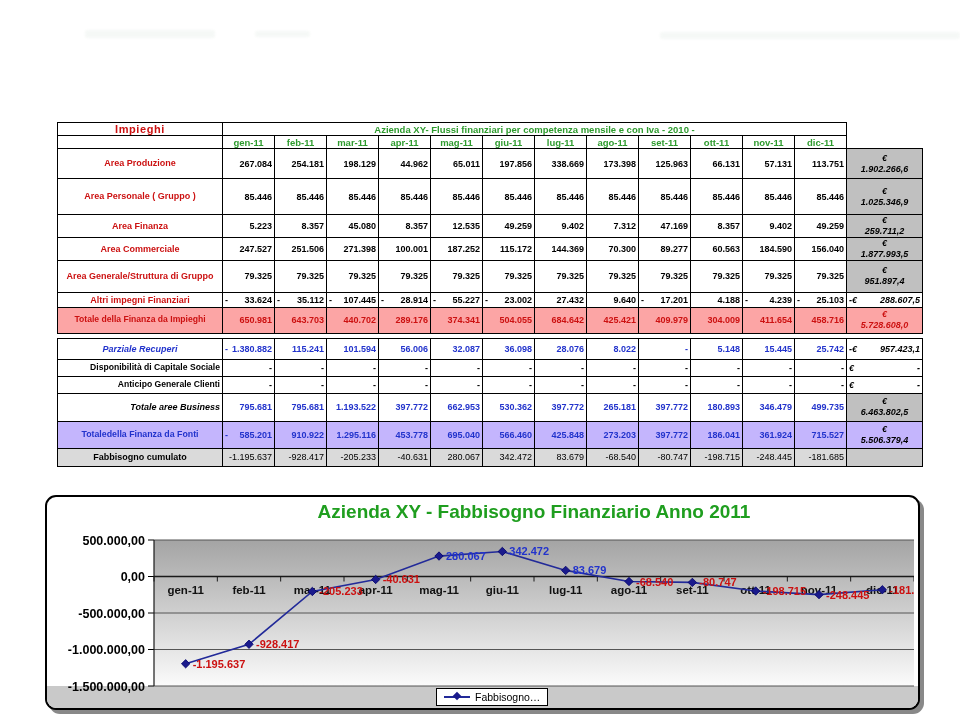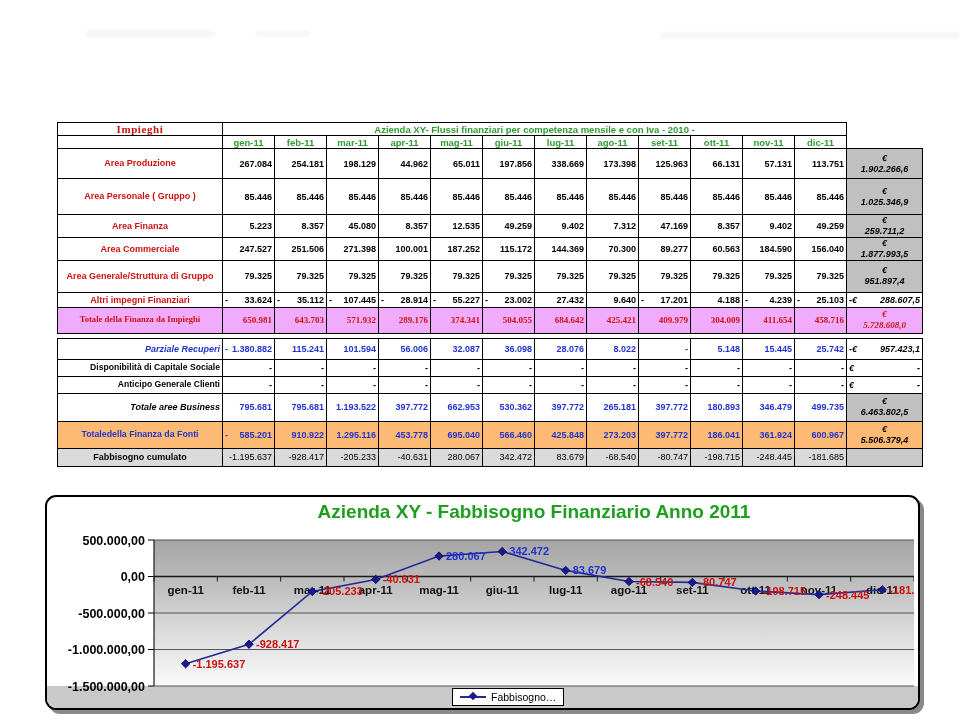--- a/index.html
+++ b/index.html
@@ -9,40 +9,40 @@
   }
   
   .smudge{position:absolute;background:#a8c2b2;opacity:.10;filter:blur(1px);border-radius:2px;}
 
   
   #table-wrap{position:absolute;left:57px;top:122px;}
   table{border-collapse:collapse;table-layout:fixed;}
   td{border:1px solid #000;padding:0 2px;overflow:hidden;vertical-align:middle;box-sizing:border-box;}
   td.nob{border:none;background:#fff;}
   .gap{height:4px;}
-  .corner{font-family:Liberation Serif, serif;color:#cc1111;font-weight:bold;text-align:center;font-size:11px;letter-spacing:.6px;}
+  .corner{font-family:Liberation Sans, sans-serif;color:#cc1111;font-weight:bold;text-align:center;font-size:11px;letter-spacing:.6px;}
   .ttl{color:#2e9b2e;font-weight:bold;text-align:center;font-size:9.5px;margin-left:27px;}
   .mon{color:#2e9b2e;font-weight:bold;text-align:center;font-size:9.5px;}
   .lbl{font-weight:bold;text-align:center;font-size:9px;line-height:1.12;}
   .val{font-weight:bold;font-size:9px;}
   .ci{display:flex;justify-content:flex-end;align-items:center;}
   .ci.acct{justify-content:space-between;}
   .tot{background:#c0c0c0;font-weight:bold;font-style:italic;font-size:9px;text-align:center;}
   .t2 div{line-height:1.2;}
   
   .r-area .lbl,.r-altri .lbl{color:#cc1111;}
-  .r-tot-imp td{background:#f0abfc;font-family:Liberation Serif, serif;}
+  .r-tot-imp td{background:#fca5a5;}
   .r-tot-imp .lbl,.r-tot-imp .val,.r-tot-imp .tot{color:#cc1111;}
   .r-tot-imp .lbl{font-size:8.6px;}
   .r-fonti-hdr .lbl{background:#c6c6c6;color:#2233cc;}
-  .r-parziale .lbl{color:#2233cc;font-style:italic;text-align:right;}
+  .r-parziale .lbl{color:#2233cc;font-style:italic;}
   .r-parziale .val,.r-business .val,.r-tot-fonti .val,.r-fonti-hdr .val{color:#2233cc;}
   .r-capitale .lbl,.r-anticipo .lbl{text-align:right;font-size:8.6px;}
   .r-business .lbl{font-style:italic;text-align:right;}
-  .r-tot-fonti td{background:#fdba74;}
+  .r-tot-fonti td{background:#c4b5fd;}
   .r-tot-fonti .lbl{color:#2233cc;font-size:8.8px;}
   .r-fabbisogno td{background:#dadada;}
   .r-fabbisogno .val{font-weight:normal;}
   .r-fabbisogno .tot{background:#c9c9c9;}
   .r-altri .tot,.r-parziale .tot,.r-capitale .tot,.r-anticipo .tot{background:#fff;}
 
   
   #chart{
     position:absolute;left:45px;top:495px;width:871px;height:211px;
     background:#fff;border:2px solid #000;border-radius:11px;
@@ -52,21 +52,21 @@
   #chart-title{
     position:absolute;left:107px;top:4px;width:760px;text-align:center;
     color:#1f9e1f;font-weight:bold;font-size:19px;
   }
   #chart svg{position:absolute;left:0;top:0;}
   #chart svg text{font-family:"Liberation Sans",sans-serif;}
   .ylab{font-size:12.5px;font-weight:bold;fill:#000;}
   .xlab{font-size:11.5px;font-weight:bold;fill:#111;}
   .plab{font-size:11px;font-weight:bold;}
   #legend{
-    position:absolute;left:405px;top:191px;height:16px;padding:0 7px;
+    position:absolute;left:389px;top:191px;height:16px;padding:0 7px;
     background:#fff;border:1px solid #000;display:flex;align-items:center;gap:5px;
     font-size:10.5px;color:#000;
   }
   .legline{position:relative;width:26px;height:2px;background:#222a99;display:inline-block;}
   .legline::after{
     content:"";position:absolute;left:10px;top:-3px;width:6px;height:6px;background:#1a1a8c;
     transform:rotate(45deg);
   }
 </style>
 </head>
@@ -404,21 +404,21 @@
         </tr>
         <tr class="r-tot-imp" style="height:26px">
           <td class="lbl">Totale della Finanza da Impieghi</td>
           <td class="val">
             <div class="ci">650.981</div>
           </td>
           <td class="val">
             <div class="ci">643.703</div>
           </td>
           <td class="val">
-            <div class="ci">571.932</div>
+            <div class="ci">440.702</div>
           </td>
           <td class="val">
             <div class="ci">289.176</div>
           </td>
           <td class="val">
             <div class="ci">374.341</div>
           </td>
           <td class="val">
             <div class="ci">504.055</div>
           </td>
@@ -672,21 +672,21 @@
           <td class="val">
             <div class="ci">397.772</div>
           </td>
           <td class="val">
             <div class="ci">186.041</div>
           </td>
           <td class="val">
             <div class="ci">361.924</div>
           </td>
           <td class="val">
-            <div class="ci">600.967</div>
+            <div class="ci">715.527</div>
           </td>
           <td class="tot">
             <div class="t2">
               <div>€</div>
               <div>5.506.379,4</div>
             </div>
           </td>
         </tr>
         <tr class="r-fabbisogno" style="height:18px">
           <td class="lbl">Fabbisogno cumulato</td>

